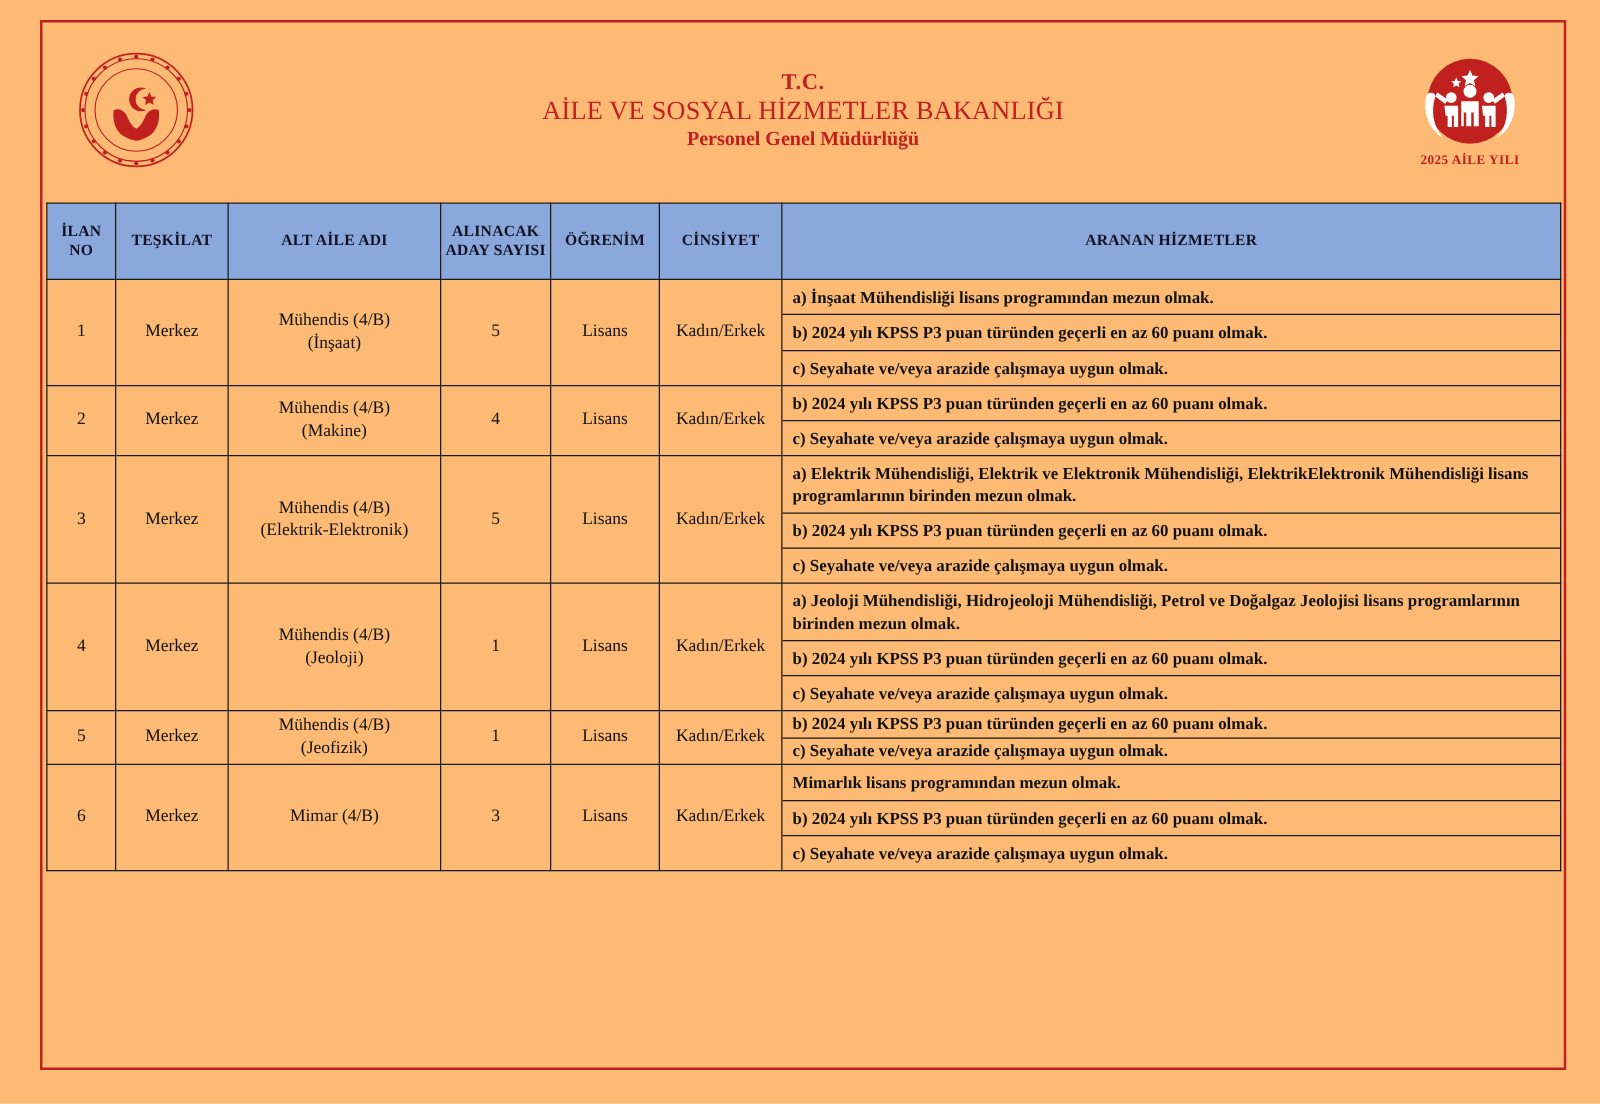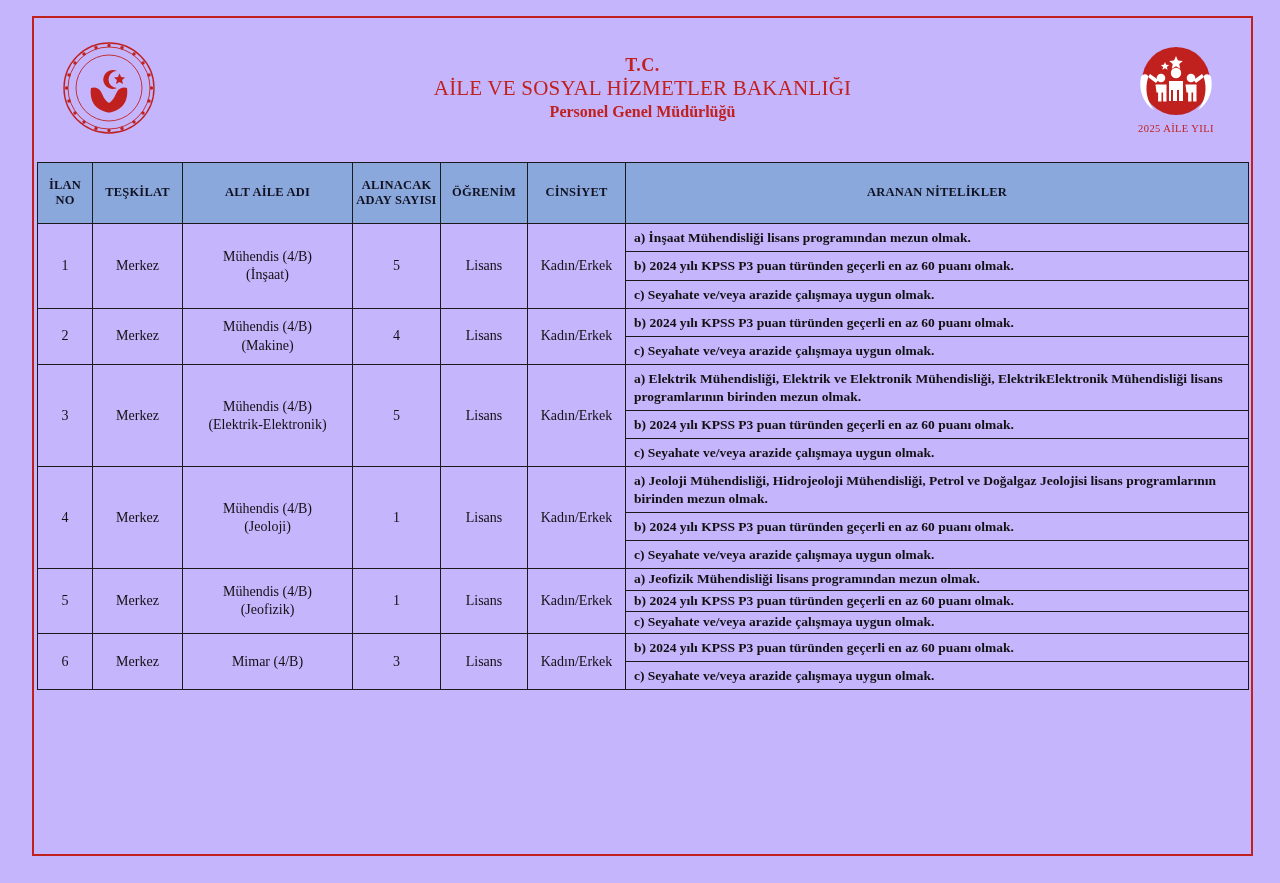--- a/index.html
+++ b/index.html
@@ -10,21 +10,21 @@
   body {
     width: 1280px;
     height: 883px;
     font-family: "Liberation Serif", "DejaVu Serif", serif;
     overflow: hidden;
   }
   .page {
     position: relative;
     width: 1280px;
     height: 883px;
-    background: #c4b5fd;
+    background: #fdba74;
   }
   .red-frame {
     position: absolute;
     left: 32px;
     top: 16px;
     width: 1221px;
     height: 840px;
     border: 2px solid #c0211f;
     box-sizing: border-box;
   }
@@ -62,21 +62,21 @@
     letter-spacing: 0.2px;
     white-space: nowrap;
   }
   .title-sub {
     font-size: 16px;
     font-weight: bold;
     margin-top: 2px;
   }
   .logo-caption {
     font-size: 10.5px;
-    font-weight: normal;
+    font-weight: bold;
     color: #c0211f;
     letter-spacing: 0.4px;
     text-align: center;
     margin-top: -2px;
   }
   .logo-right-wrap {
     display: flex;
     flex-direction: column;
     align-items: center;
   }
@@ -239,21 +239,21 @@
       <col>
     </colgroup>
     <thead>
       <tr>
         <th>İLAN NO</th>
         <th>TEŞKİLAT</th>
         <th>ALT AİLE ADI</th>
         <th>ALINACAK ADAY SAYISI</th>
         <th>ÖĞRENİM</th>
         <th>CİNSİYET</th>
-        <th>ARANAN NİTELİKLER</th>
+        <th>ARANAN HİZMETLER</th>
       </tr>
     </thead>
     <tbody id="table-body">
         <tr>
           <td class="c-no">1</td>
           <td class="c-org">Merkez</td>
           <td class="c-sub">
             <div>Mühendis (4/B)</div>
             <div>(İnşaat)</div>
           </td>
@@ -358,23 +358,20 @@
             <div>Mühendis (4/B)</div>
             <div>(Jeofizik)</div>
           </td>
           <td class="c-cnt">1</td>
           <td class="c-edu">Lisans</td>
           <td class="c-gen">Kadın/Erkek</td>
           <td class="c-qual">
             <table class="qual-table compact">
               <tbody>
                 <tr>
-                  <td>a) Jeofizik Mühendisliği lisans programından mezun olmak.</td>
-                </tr>
-                <tr>
                   <td>b) 2024 yılı KPSS P3 puan türünden geçerli en az 60 puanı olmak.</td>
                 </tr>
                 <tr>
                   <td>c) Seyahate ve/veya arazide çalışmaya uygun olmak.</td>
                 </tr>
               </tbody>
             </table>
           </td>
         </tr>
         <tr>
@@ -382,20 +379,23 @@
           <td class="c-org">Merkez</td>
           <td class="c-sub">
             <div>Mimar (4/B)</div>
           </td>
           <td class="c-cnt">3</td>
           <td class="c-edu">Lisans</td>
           <td class="c-gen">Kadın/Erkek</td>
           <td class="c-qual">
             <table class="qual-table">
               <tbody>
+                <tr>
+                  <td>Mimarlık lisans programından mezun olmak.</td>
+                </tr>
                 <tr>
                   <td>b) 2024 yılı KPSS P3 puan türünden geçerli en az 60 puanı olmak.</td>
                 </tr>
                 <tr>
                   <td>c) Seyahate ve/veya arazide çalışmaya uygun olmak.</td>
                 </tr>
               </tbody>
             </table>
           </td>
         </tr>

